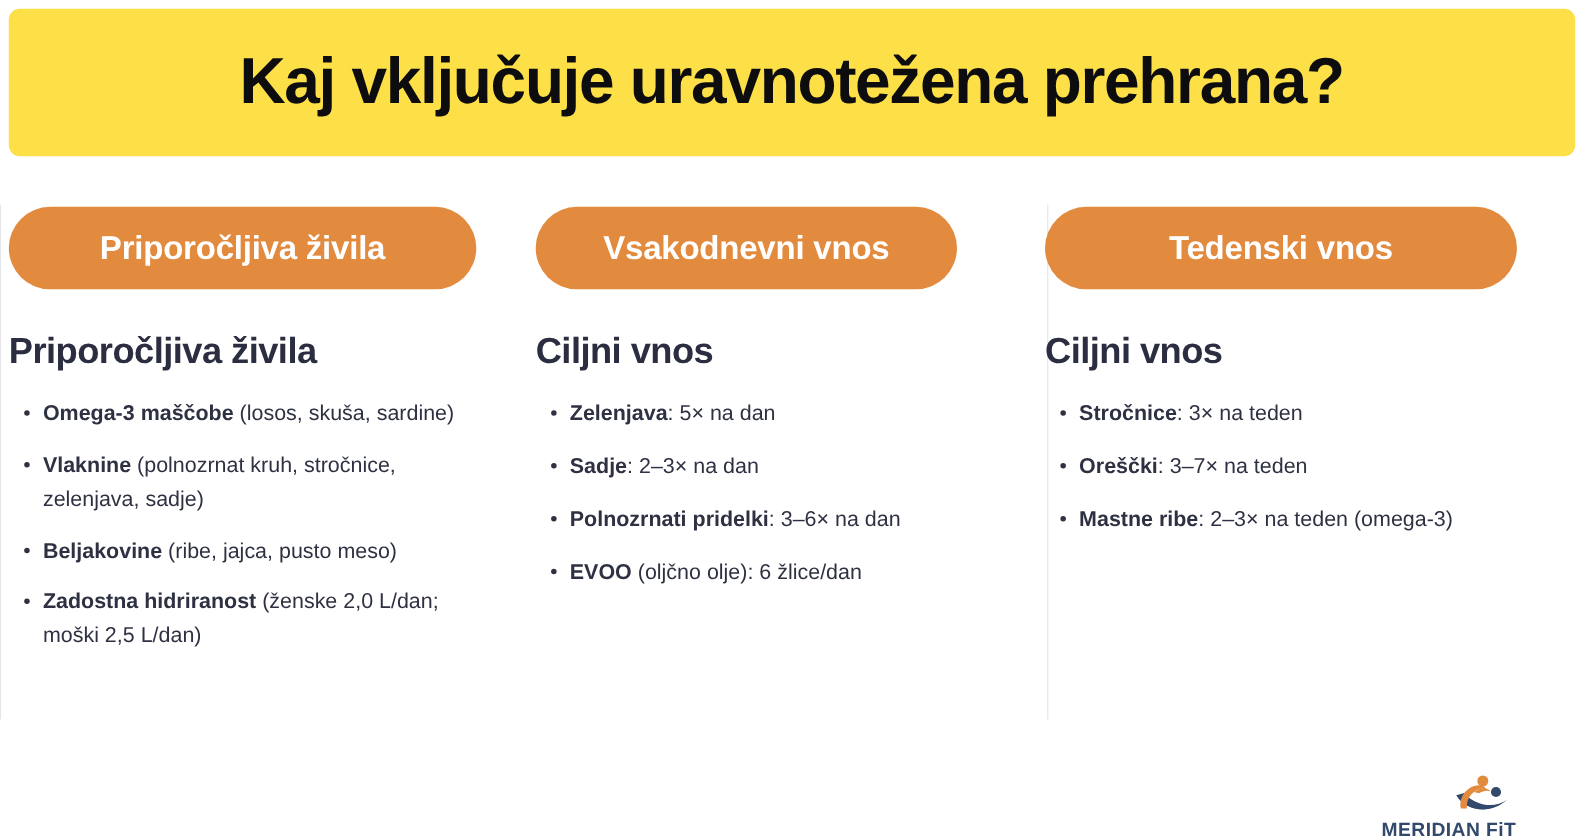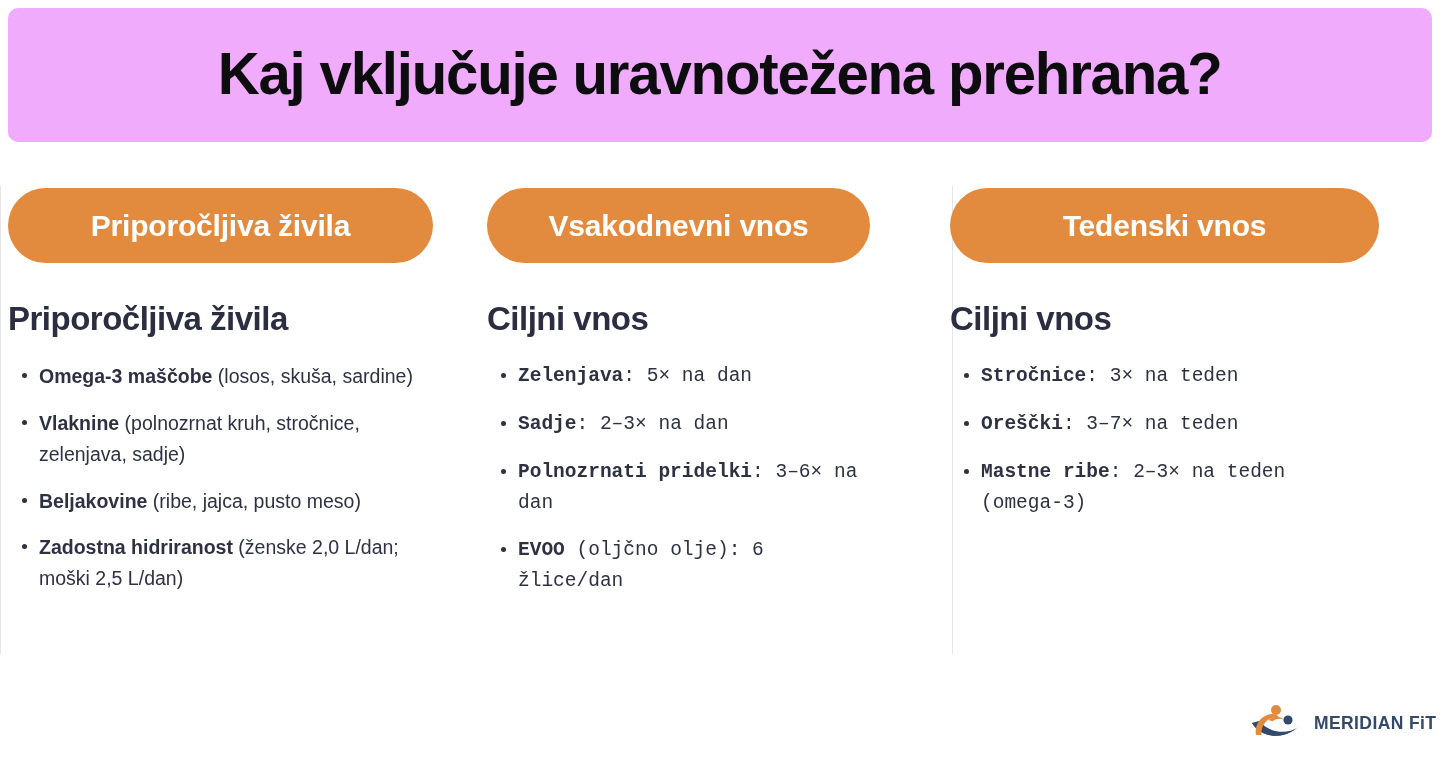--- a/index.html
+++ b/index.html
@@ -17,21 +17,21 @@
     -webkit-font-smoothing: antialiased;
   }
 
   
   .header-band {
     position: absolute;
     left: 8px;
     top: 8px;
     width: 1424px;
     height: 134px;
-    background: #f0abfc;
+    background: #fde047;
     border-radius: 10px;
     display: flex;
     align-items: center;
     justify-content: center;
     box-sizing: border-box;
   }
   .header-title {
     font-size: 59px;
     font-weight: 700;
     letter-spacing: -1.2px;
@@ -116,32 +116,33 @@
   .bullet-item::before {
     content: "";
     position: absolute;
     left: 14px;
     top: 12px;
     width: 5px;
     height: 5px;
     border-radius: 50%;
     background: #2e3142;
   }
-  .col-2 .bullet-item, .col-3 .bullet-item { margin-bottom: 17px; font-family: Liberation Mono, monospace; }
+  .col-2 .bullet-item, .col-3 .bullet-item { margin-bottom: 17px; }
   .b-strong { font-weight: 700; }
   .b-rest { font-weight: 400; }
 
   
   .logo {
     position: absolute;
     left: 1248px;
     top: 702px;
     height: 42px;
     display: flex;
-    align-items: center;
+    align-items: flex-end;
+    flex-direction: column;
   }
   .logo-mark {
     width: 58px;
     height: 42px;
     flex: 0 0 auto;
   }
   .logo-text {
     margin-left: 8px;
     font-size: 17.5px;
     font-weight: 700;

